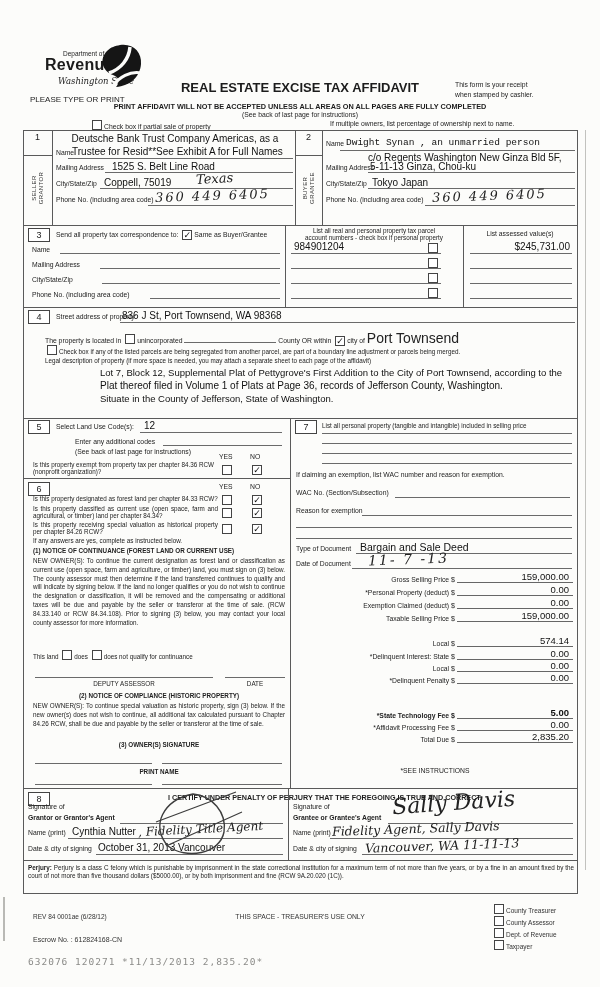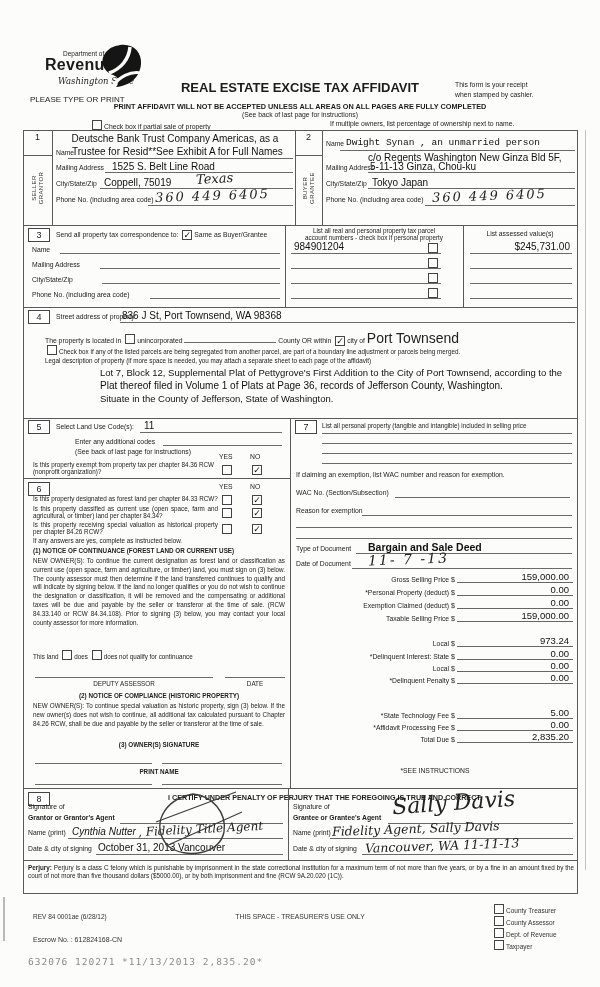--- a/index.html
+++ b/index.html
@@ -157,21 +157,21 @@
 
   <div class="a l6" style="left:45px;top:345px;width:530px;"><span class="icb"></span><span>Check box if any of the listed parcels are being segregated from another parcel, are part of a boundary line adjustment or parcels being merged.</span></div>
   <div class="a l6" style="left:45px;top:357px;">Legal description of property (if more space is needed, you may attach a separate sheet to each page of the affidavit)</div>
   <div class="a" style="left:100px;top:367px;font-size:9.5px;color:#111;">Lot 7, Block 12, Supplemental Plat of Pettygrove's First Addition to the City of Port Townsend, according to the</div>
   <div class="a" style="left:100px;top:380px;font-size:10px;color:#111;">Plat thereof filed in Volume 1 of Plats at Page 36, records of Jefferson County, Washington.</div>
   <div class="a" style="left:100px;top:393px;font-size:9.5px;color:#111;">Situate in the County of Jefferson, State of Washington.</div>
 
   <div class="vl" style="left:290px;top:418px;height:370px;"></div>
   <div class="nb" style="left:28px;top:420px;">5</div>
   <div class="a l" style="left:56px;top:423px;">Select Land Use Code(s):</div>
-  <div class="a v" style="left:144px;top:420px;">11</div>
+  <div class="a v" style="left:144px;top:420px;">12</div>
   <div class="ul" style="left:140px;top:432px;width:142px;"></div>
   <div class="a l" style="left:75px;top:438px;">Enter any additional codes</div>
   <div class="ul" style="left:163px;top:445px;width:119px;"></div>
   <div class="a l" style="left:75px;top:448px;">(See back of last page for instructions)</div>
   <div class="a l" style="left:219px;top:453px;">YES</div>
   <div class="a l" style="left:250px;top:453px;">NO</div>
   <div class="a l6" style="left:33px;top:461px;width:182px;">Is this property exempt from property tax per chapter 84.36 RCW (nonprofit organization)?</div>
   <span class="cb" style="left:222px;top:465px;"></span>
   <span class="cb" style="left:252px;top:465px;">✓</span>
 
@@ -216,21 +216,21 @@
   <div class="ul" style="left:322px;top:453px;width:250px;"></div>
   <div class="ul" style="left:322px;top:463px;width:250px;"></div>
   <div class="a l" style="left:296px;top:471px;">If claiming an exemption, list WAC number and reason for exemption.</div>
   <div class="a l" style="left:296px;top:489px;">WAC No. (Section/Subsection)</div>
   <div class="ul" style="left:395px;top:497px;width:175px;"></div>
   <div class="a l" style="left:296px;top:507px;">Reason for exemption</div>
   <div class="ul" style="left:362px;top:515px;width:210px;"></div>
   <div class="ul" style="left:296px;top:527px;width:276px;"></div>
   <div class="ul" style="left:296px;top:538px;width:276px;"></div>
   <div class="a l" style="left:296px;top:545px;">Type of Document</div>
-  <div class="a" style="left:368px;top:541px;font-size:10.5px;color:#111;font-weight:bold;">Bargain and Sale Deed</div>
+  <div class="a" style="left:360px;top:541px;font-size:10.5px;color:#111;">Bargain and Sale Deed</div>
   <div class="ul" style="left:356px;top:553px;width:216px;"></div>
   <div class="a l" style="left:296px;top:560px;">Date of Document</div>
   <div class="a hand" style="left:368px;top:551px;font-size:14px;letter-spacing:2px;transform:rotate(-2deg);">11- 7 -13</div>
   <div class="ul" style="left:352px;top:568px;width:220px;"></div>
 
   <div class="mr" style="top:571px;">
       <span class="ml">Gross Selling Price</span>
       <span class="md">$</span>
       <span class="mv">159,000.00</span>
     </div>
@@ -245,38 +245,38 @@
       <span class="mv">0.00</span>
     </div>
   <div class="mr" style="top:610px;">
       <span class="ml">Taxable Selling Price</span>
       <span class="md">$</span>
       <span class="mv">159,000.00</span>
     </div>
   <div class="mr" style="top:635px;">
       <span class="ml">Local</span>
       <span class="md">$</span>
-      <span class="mv">973.24</span>
+      <span class="mv">574.14</span>
     </div>
   <div class="mr" style="top:648px;">
       <span class="ml">*Delinquent Interest:  State</span>
       <span class="md">$</span>
       <span class="mv">0.00</span>
     </div>
   <div class="mr" style="top:660px;">
       <span class="ml">Local</span>
       <span class="md">$</span>
       <span class="mv">0.00</span>
     </div>
   <div class="mr" style="top:672px;">
       <span class="ml">*Delinquent Penalty</span>
       <span class="md">$</span>
       <span class="mv">0.00</span>
     </div>
-  <div class="mr" style="top:707px;">
+  <div class="mr" style="top:707px;font-weight:bold;">
       <span class="ml">*State Technology Fee</span>
       <span class="md">$</span>
       <span class="mv">5.00</span>
     </div>
   <div class="mr" style="top:719px;">
       <span class="ml">*Affidavit Processing Fee</span>
       <span class="md">$</span>
       <span class="mv">0.00</span>
     </div>
   <div class="mr" style="top:731px;">
@@ -288,21 +288,21 @@
   <div class="a c" style="left:295px;top:767px;width:280px;font-size:6.8px;">*SEE INSTRUCTIONS</div>
 
   <div class="vl" style="left:288px;top:788px;height:72px;"></div>
   <div class="nb" style="left:28px;top:792px;">8</div>
   <div class="a b c" style="left:90px;top:793px;width:470px;font-size:7.2px;">I CERTIFY UNDER PENALTY OF PERJURY THAT THE FOREGOING IS TRUE AND CORRECT.</div>
 
   <div class="a l" style="left:28px;top:803px;">Signature of</div>
   <div class="a l b" style="left:28px;top:814px;">Grantor or Grantor's Agent</div>
   <div class="ul" style="left:120px;top:823px;width:163px;"></div>
   <div class="a l" style="left:28px;top:829px;">Name (print)</div>
-  <div class="a v" style="left:72px;top:826px;font-style:italic;">Cynthia Nutter</div>
+  <div class="a v" style="left:72px;top:826px;">Cynthia Nutter</div>
   <div class="a hand" style="left:138px;top:822px;font-size:12px;transform:rotate(-3deg);">, Fidelity Title Agent</div>
   <div class="ul" style="left:68px;top:838px;width:215px;"></div>
   <div class="a l" style="left:28px;top:845px;">Date &amp; city of signing</div>
   <div class="a v" style="left:98px;top:842px;">October 31, 2013 Vancouver</div>
   <div class="ul" style="left:96px;top:854px;width:187px;"></div>
   <div class="a" style="left:138px;top:788px;width:110px;height:72px;">
     <svg width="110" height="72" viewBox="0 0 110 72">
       <path d="M55,6 C25,12 12,38 30,58 C48,72 82,66 86,44 C89,24 74,8 55,6 Z" fill="none" stroke="#3d3d3d" stroke-width="1.4"></path>
       <path d="M18,34 L98,4 M28,58 L104,24" fill="none" stroke="#3d3d3d" stroke-width="1.2"></path>
     </svg>

